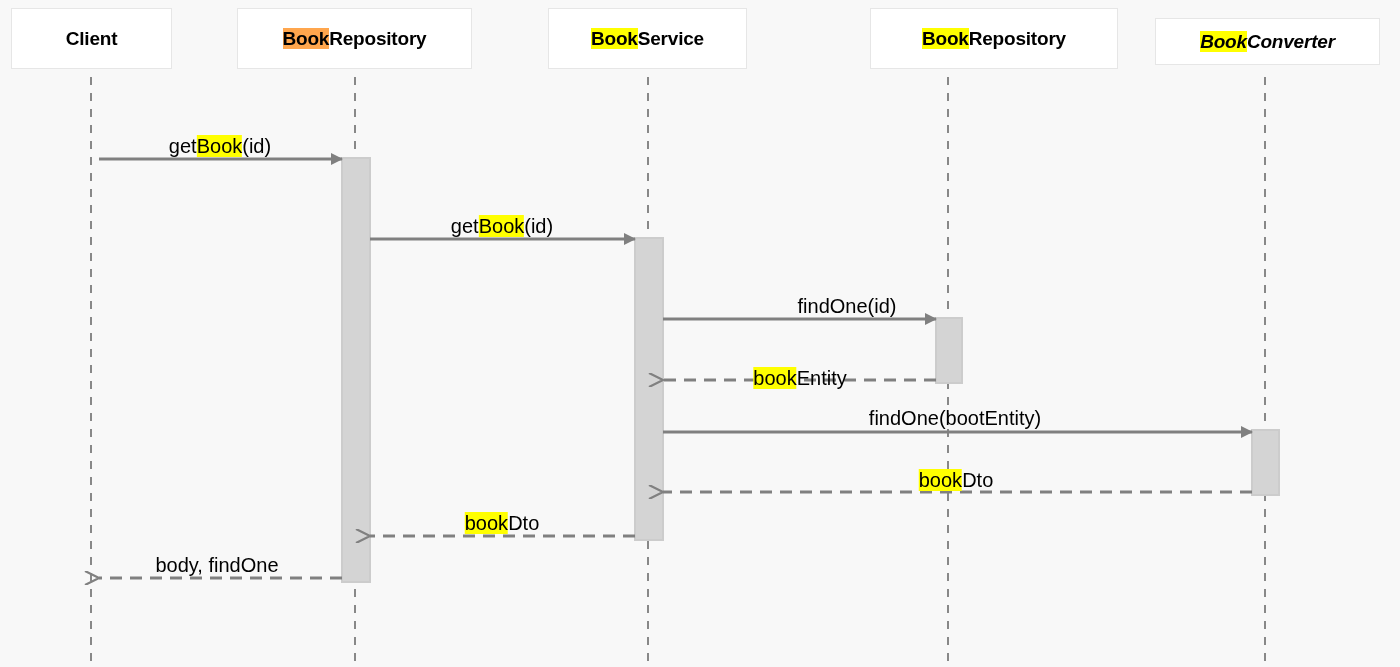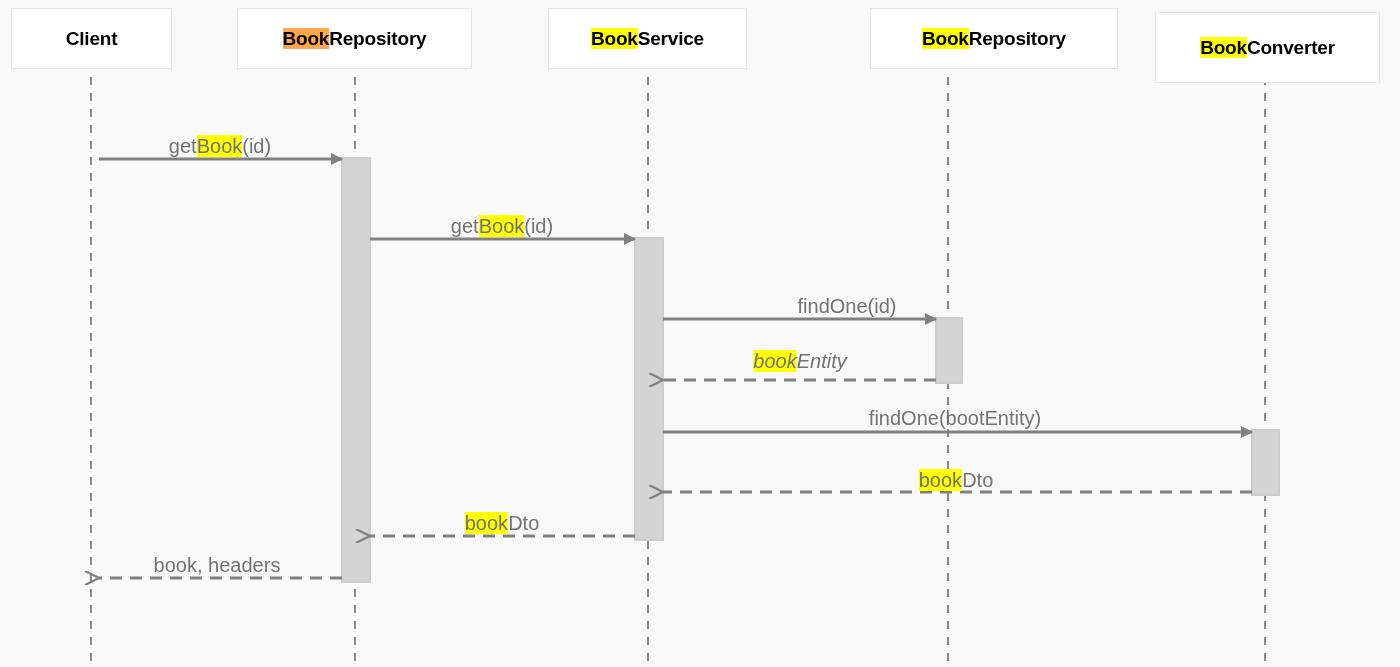--- a/index.html
+++ b/index.html
@@ -35,21 +35,21 @@
     font-size: 19px;
     color: #000000;
     letter-spacing: -0.2px;
     white-space: nowrap;
   }
   .hl-yellow { background: #ffff00; }
   .hl-orange { background: #ffa64d; }
   .msg-label {
     position: absolute;
     font-size: 20px;
-    color: #737373;
+    color: #000000;
     white-space: nowrap;
     line-height: 1.1;
   }
   .msg-label.center { transform: translateX(-50%); }
 </style>
 </head>
 <body>
 
 <div id="diagram">
   <svg id="diagram-svg" width="1400" height="667">
@@ -91,27 +91,27 @@
       </div>
       <div class="participant-box" style="left: 237px; top: 8px; width: 235px; height: 61px;">
         <span><span class="hl-orange">Book</span><span>Repository</span></span>
       </div>
       <div class="participant-box" style="left: 548px; top: 8px; width: 199px; height: 61px;">
         <span><span class="hl-yellow">Book</span><span>Service</span></span>
       </div>
       <div class="participant-box" style="left: 825px; top: 8px; width: 248px; height: 61px; margin-left: 45px;">
         <span><span class="hl-yellow">Book</span><span>Repository</span></span>
       </div>
-      <div class="participant-box" style="left: 1155px; top: 12px; width: 225px; height: 71px;">
+      <div class="participant-box" style="left: 1155px; top: 18px; width: 225px; height: 47px; font-style: italic;">
         <span><span class="hl-yellow">Book</span><span>Converter</span></span>
       </div>
     </div>
   <div id="labels-layer">
       <div class="msg-label center" style="left: 220px; top: 135px;"><span>get</span><span class="hl-yellow">Book</span><span>(id)</span></div>
       <div class="msg-label center" style="left: 502px; top: 215px;"><span>get</span><span class="hl-yellow">Book</span><span>(id)</span></div>
       <div class="msg-label center" style="left: 799px; top: 295px; margin-left: 48px;"><span>findOne(id)</span></div>
-      <div class="msg-label center" style="left: 800px; top: 350px; font-style: italic;"><span class="hl-yellow">book</span><span>Entity</span></div>
+      <div class="msg-label center" style="left: 800px; top: 367px;"><span class="hl-yellow">book</span><span>Entity</span></div>
       <div class="msg-label center" style="left: 955px; top: 407px;"><span>findOne(bootEntity)</span></div>
       <div class="msg-label center" style="left: 956px; top: 469px;"><span class="hl-yellow">book</span><span>Dto</span></div>
       <div class="msg-label center" style="left: 502px; top: 512px;"><span class="hl-yellow">book</span><span>Dto</span></div>
-      <div class="msg-label center" style="left: 217px; top: 554px;"><span>book, headers</span></div>
+      <div class="msg-label center" style="left: 217px; top: 554px;"><span>body, findOne</span></div>
     </div>
 </div>
 
 </body></html>

